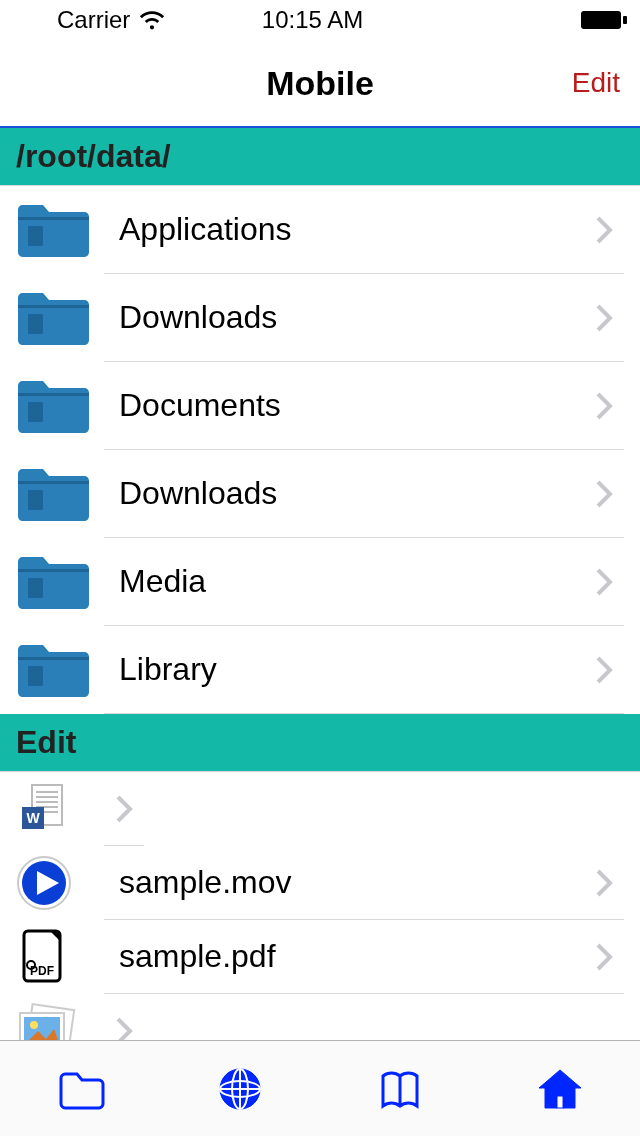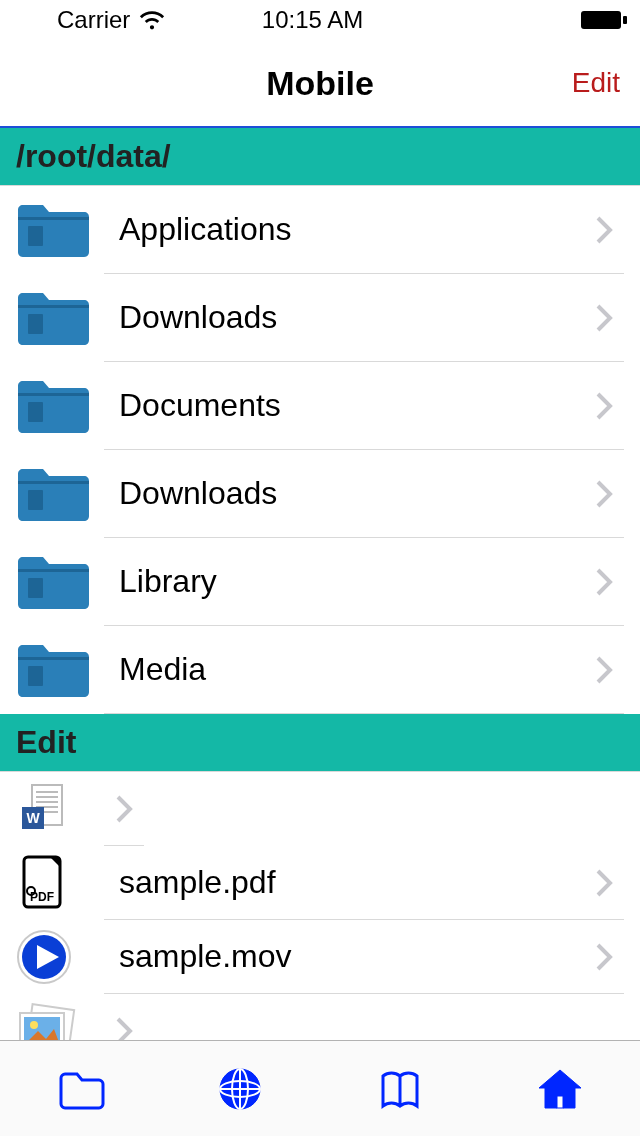--- a/index.html
+++ b/index.html
@@ -141,37 +141,37 @@
     </div>
 
     <div class="row">
       <div class="icon folder-icon">
         <svg viewBox="0 0 76 60">
             <path d="M4 10c0-3 2-5 5-5h20l6 7h35c3 0 5 2 5 5v35c0 3-2 5-5 5H9c-3 0-5-2-5-5V10z" fill="#2a7fb8"></path>
             <path d="M4 17h71v3H4z" fill="#1d6596"></path>
             <rect x="14" y="26" width="15" height="20" fill="#1d6596" rx="1"></rect>
           </svg>
       </div>
+      <div class="label">Media</div>
+      <div class="chev">
+          <svg viewBox="0 0 18 30">
+            <polyline points="3,3 15,15 3,27" fill="none" stroke-width="4"></polyline>
+          </svg>
+        </div>
+    </div>
+
+    <div class="row">
+      <div class="icon folder-icon">
+        <svg viewBox="0 0 76 60">
+            <path d="M4 10c0-3 2-5 5-5h20l6 7h35c3 0 5 2 5 5v35c0 3-2 5-5 5H9c-3 0-5-2-5-5V10z" fill="#2a7fb8"></path>
+            <path d="M4 17h71v3H4z" fill="#1d6596"></path>
+            <rect x="14" y="26" width="15" height="20" fill="#1d6596" rx="1"></rect>
+          </svg>
+      </div>
       <div class="label">Library</div>
-      <div class="chev">
-          <svg viewBox="0 0 18 30">
-            <polyline points="3,3 15,15 3,27" fill="none" stroke-width="4"></polyline>
-          </svg>
-        </div>
-    </div>
-
-    <div class="row">
-      <div class="icon folder-icon">
-        <svg viewBox="0 0 76 60">
-            <path d="M4 10c0-3 2-5 5-5h20l6 7h35c3 0 5 2 5 5v35c0 3-2 5-5 5H9c-3 0-5-2-5-5V10z" fill="#2a7fb8"></path>
-            <path d="M4 17h71v3H4z" fill="#1d6596"></path>
-            <rect x="14" y="26" width="15" height="20" fill="#1d6596" rx="1"></rect>
-          </svg>
-      </div>
-      <div class="label">Media</div>
       <div class="chev">
           <svg viewBox="0 0 18 30">
             <polyline points="3,3 15,15 3,27" fill="none" stroke-width="4"></polyline>
           </svg>
         </div>
     </div>
 
     <div class="section-header">Edit</div>
 
     <div class="row file-row">
@@ -189,44 +189,44 @@
       </div>
       <div class="chev">
           <svg viewBox="0 0 18 30">
             <polyline points="3,3 15,15 3,27" fill="none" stroke-width="4"></polyline>
           </svg>
         </div>
     </div>
 
     <div class="row file-row">
       <div class="icon">
+        <svg width="60" height="60" viewBox="0 0 60 60">
+          <circle cx="30" cy="30" r="26" fill="#fff" stroke="#c9c9c9" stroke-width="2"></circle>
+          <circle cx="30" cy="30" r="22" fill="#0a3fd6"></circle>
+          <polygon points="23,18 23,42 45,30" fill="#fff"></polygon>
+        </svg>
+      </div>
+      <div class="label">sample.mov</div>
+      <div class="chev">
+          <svg viewBox="0 0 18 30">
+            <polyline points="3,3 15,15 3,27" fill="none" stroke-width="4"></polyline>
+          </svg>
+        </div>
+    </div>
+
+    <div class="row file-row">
+      <div class="icon">
         <svg width="56" height="60" viewBox="0 0 56 60">
           <rect x="10" y="4" width="36" height="50" rx="4" fill="#fff" stroke="#000" stroke-width="3"></rect>
           <polygon points="36,4 46,4 46,14" fill="#000"></polygon>
           <text x="28" y="48" font-size="12" font-weight="bold" fill="#000" text-anchor="middle" font-family="Arial">PDF</text>
           <circle cx="17" cy="38" r="4" fill="none" stroke="#000" stroke-width="2"></circle>
         </svg>
       </div>
       <div class="label">sample.pdf</div>
-      <div class="chev">
-          <svg viewBox="0 0 18 30">
-            <polyline points="3,3 15,15 3,27" fill="none" stroke-width="4"></polyline>
-          </svg>
-        </div>
-    </div>
-
-    <div class="row file-row">
-      <div class="icon">
-        <svg width="60" height="60" viewBox="0 0 60 60">
-          <circle cx="30" cy="30" r="26" fill="#fff" stroke="#c9c9c9" stroke-width="2"></circle>
-          <circle cx="30" cy="30" r="22" fill="#0a3fd6"></circle>
-          <polygon points="23,18 23,42 45,30" fill="#fff"></polygon>
-        </svg>
-      </div>
-      <div class="label">sample.mov</div>
       <div class="chev">
           <svg viewBox="0 0 18 30">
             <polyline points="3,3 15,15 3,27" fill="none" stroke-width="4"></polyline>
           </svg>
         </div>
     </div>
 
     <div class="row file-row">
       <div class="icon">
         <svg width="66" height="56" viewBox="0 0 66 56">

